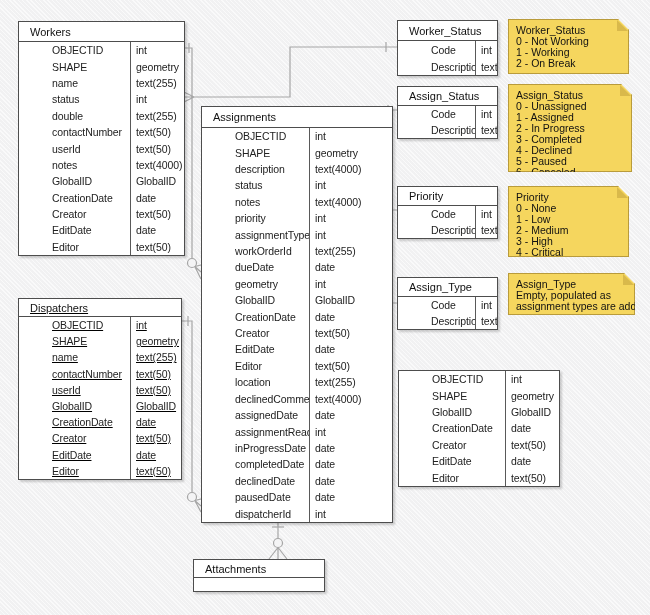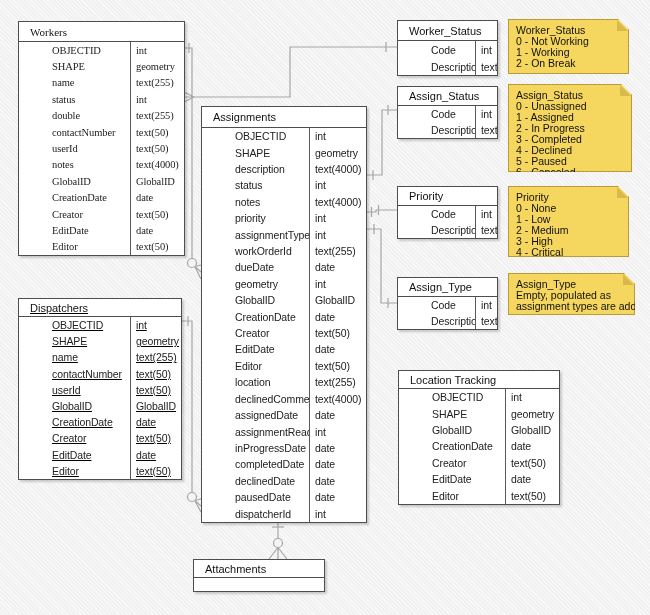--- a/index.html
+++ b/index.html
@@ -98,21 +98,21 @@
       </g>
       <g>
         <path d="M278,520 V538.5"></path>
         <path d="M272,527 H284"></path>
         <circle cx="278" cy="543" r="4.5" fill="#f4f4f5"></circle>
         <path d="M278,547.5 L269,559 M278,547.5 V559 M278,547.5 L287,559"></path>
       </g>
     </g>
   </svg>
 
-  <div class="entity" style="left:18px;top:21px;width:167px;font-family:Liberation Serif, serif;--th:19px;--rh:16.4px;--col:84px;">
+  <div class="entity" style="left:18px;top:21px;width:167px;--th:19px;--rh:16.4px;--col:84px;">
     <div class="etitle">Workers</div>
     <div class="ebody">
         <div class="row">
           <span class="fname">OBJECTID</span>
           <span class="ftype">int</span>
         </div>
         <div class="row">
           <span class="fname">SHAPE</span>
           <span class="ftype">geometry</span>
         </div>
@@ -202,21 +202,21 @@
           <span class="fname">EditDate</span>
           <span class="ftype">date</span>
         </div>
         <div class="row">
           <span class="fname">Editor</span>
           <span class="ftype">text(50)</span>
         </div>
       </div>
   </div>
 
-  <div class="entity" style="left:201px;top:106px;width:166px;--th:20px;--rh:16.42px;--col:80px;">
+  <div class="entity" style="left:201px;top:106px;width:192px;--th:20px;--rh:16.42px;--col:80px;">
     <div class="etitle">Assignments</div>
     <div class="ebody">
         <div class="row">
           <span class="fname">OBJECTID</span>
           <span class="ftype">int</span>
         </div>
         <div class="row">
           <span class="fname">SHAPE</span>
           <span class="ftype">geometry</span>
         </div>
@@ -361,21 +361,20 @@
           <span class="ftype">int</span>
         </div>
         <div class="row">
           <span class="fname">Description</span>
           <span class="ftype">text(255)</span>
         </div>
       </div>
   </div>
 
   <div class="entity" style="left:398px;top:370px;width:162px;--th:17px;--rh:16.4px;--col:79px;">
-    <div class="etitle">Location Tracking</div>
     <div class="ebody">
         <div class="row">
           <span class="fname">OBJECTID</span>
           <span class="ftype">int</span>
         </div>
         <div class="row">
           <span class="fname">SHAPE</span>
           <span class="ftype">geometry</span>
         </div>
         <div class="row">

